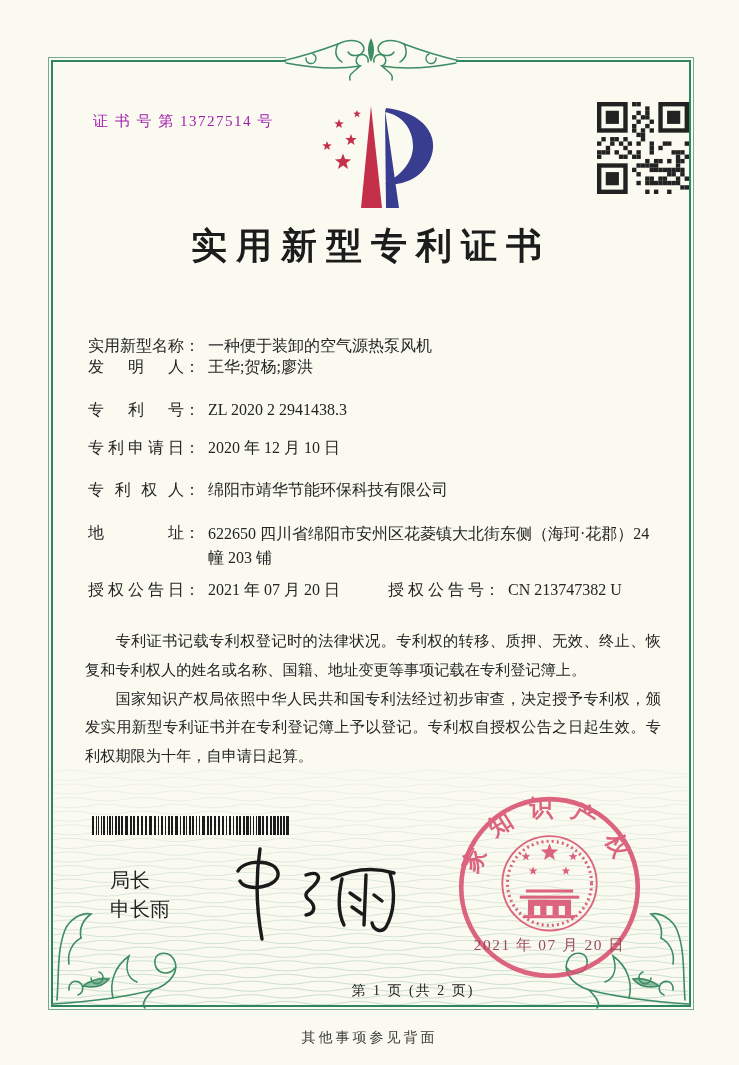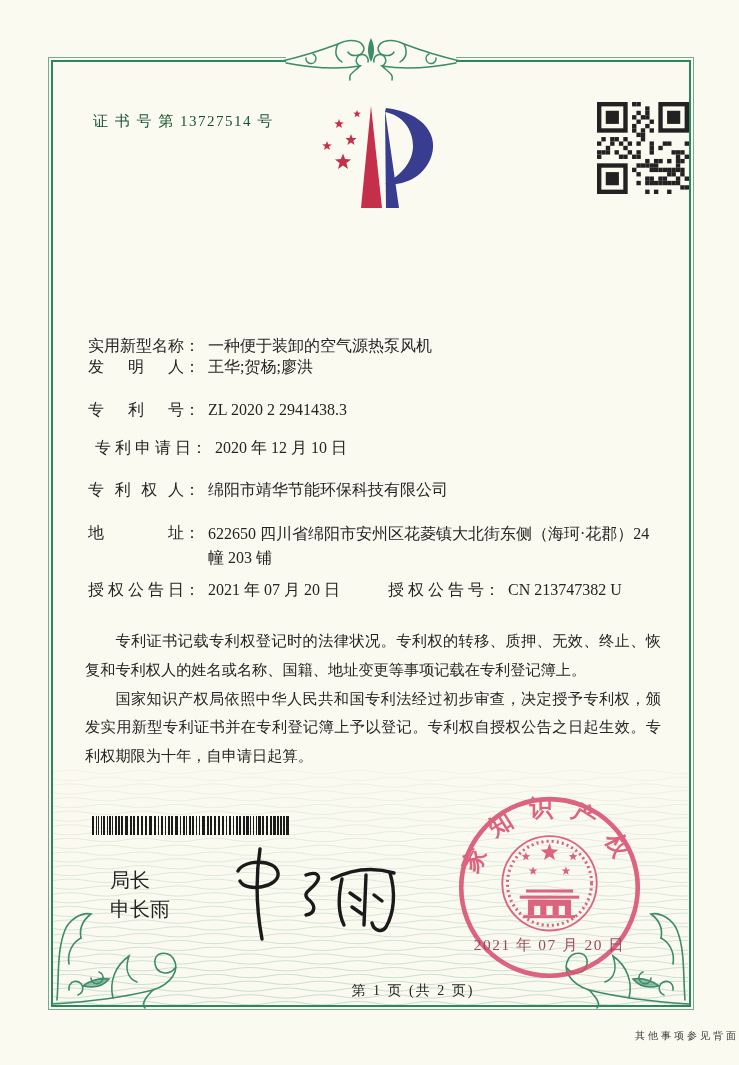--- a/index.html
+++ b/index.html
@@ -14,45 +14,45 @@
   .page{position:absolute;inset:0;}
   
   .frame{
     position:absolute;left:48px;top:57px;width:644px;height:951px;
     border:1px solid #74ab8d;
   }
   .frame::after{
     content:"";position:absolute;inset:2px;border:2px solid #2e8560;
   }
   .abs{position:absolute;}
-  .cert-no{left:93px;top:112px;font-size:15px;letter-spacing:1.5px;color:#14532d;}
+  .cert-no{left:93px;top:112px;font-size:15px;letter-spacing:1.5px;color:#a21caf;}
   .title{
     left:48px;top:222px;width:646px;text-align:center;
     font-size:36px;font-weight:600;letter-spacing:9px;color:#1c1c1c;
   }
   .fields{left:88px;top:322px;width:580px;font-size:16px;}
   .frow{display:flex;align-items:flex-start;line-height:21px;}
   .fl{display:inline-block;width:96px;text-align:justify;text-align-last:justify;flex:0 0 96px;}
   .fc{flex:0 0 auto;}
   .fv{margin-left:8px;}
   .fv.wrapv{display:inline-block;width:452px;line-height:24px;}
   .fv.datev{display:inline-block;width:172px;}
   .mt-a{margin-top:13px;}
   .mt-b{}
   .mt-c{margin-top:22px;}
-  .mt-d{margin-top:17px;margin-left:7px;}
+  .mt-d{margin-top:17px;}
   .mt-e{margin-top:21px;}
   .mt-f{margin-top:22px;}
   .mt-g{margin-top:9px;}
   .paras{left:85px;top:627px;width:576px;font-size:15.2px;line-height:28.8px;text-align:justify;}
   .paras p{margin:0;text-indent:2em;}
   .officer{left:110px;top:870px;font-size:20px;line-height:20px;}
   .officer .name{margin-top:9px;}
   .footer-page{left:48px;top:982px;width:730px;text-align:center;font-size:14px;letter-spacing:2px;}
-  .back-note{left:0;top:1029px;width:739px;text-align:right;font-size:10px;letter-spacing:3px;color:#3a3a3a;}
+  .back-note{left:0;top:1029px;width:739px;text-align:center;font-size:14px;letter-spacing:3px;color:#3a3a3a;}
   .seal-date{fill:#8e3247;font-size:15px;letter-spacing:1.5px;font-family:"Liberation Serif","DejaVu Serif",serif;}
   svg{display:block;}
 </style>
 </head>
 <body>
 
 <div class="page">
 
   <svg id="guilloche" class="abs" style="left:52px;top:768px;" width="636" height="240">
       <path d="M0 4 q18 -3.4 36 0 q18 3.4 36 0 q18 -3.4 36 0 q18 3.4 36 0 q18 -3.4 36 0 q18 3.4 36 0 q18 -3.4 36 0 q18 3.4 36 0 q18 -3.4 36 0 q18 3.4 36 0 q18 -3.4 36 0 q18 3.4 36 0 q18 -3.4 36 0 q18 3.4 36 0 q18 -3.4 36 0 q18 3.4 36 0 q18 -3.4 36 0 q18 3.4 36 0" fill="none" stroke="#9cc3aa" stroke-width="0.9" stroke-opacity="0.160"></path>
@@ -243,20 +243,21 @@
       <rect x="4.380952380952381" y="4.380952380952381" width="21.904761904761905" height="21.904761904761905" fill="#fbfaf1"></rect>
       <rect x="8.761904761904763" y="8.761904761904763" width="13.142857142857144" height="13.142857142857144" fill="#222"></rect>
       <rect x="61.33333333333334" y="0" width="30.66666666666667" height="30.66666666666667" fill="#222"></rect>
       <rect x="65.71428571428572" y="4.380952380952381" width="21.904761904761905" height="21.904761904761905" fill="#fbfaf1"></rect>
       <rect x="70.0952380952381" y="8.761904761904763" width="13.142857142857144" height="13.142857142857144" fill="#222"></rect>
       <rect x="0" y="61.33333333333334" width="30.66666666666667" height="30.66666666666667" fill="#222"></rect>
       <rect x="4.380952380952381" y="65.71428571428572" width="21.904761904761905" height="21.904761904761905" fill="#fbfaf1"></rect>
       <rect x="8.761904761904763" y="70.0952380952381" width="13.142857142857144" height="13.142857142857144" fill="#222"></rect>
     </svg>
 
+  <div class="abs title">实用新型专利证书</div>
 
   <div class="abs fields">
     <div class="frow mt-a">
       <span class="fl">实用新型名称</span>
         <span class="fc">：</span>
       <span class="fv">一种便于装卸的空气源热泵风机</span>
     </div>
     <div class="frow mt-b">
       <span class="fl">发明人</span>
         <span class="fc">：</span>

